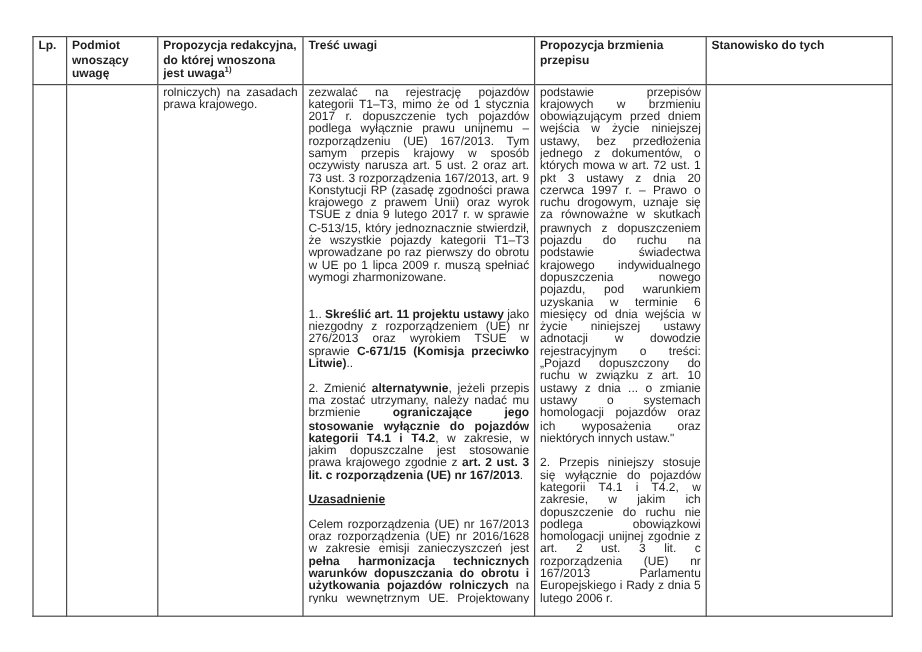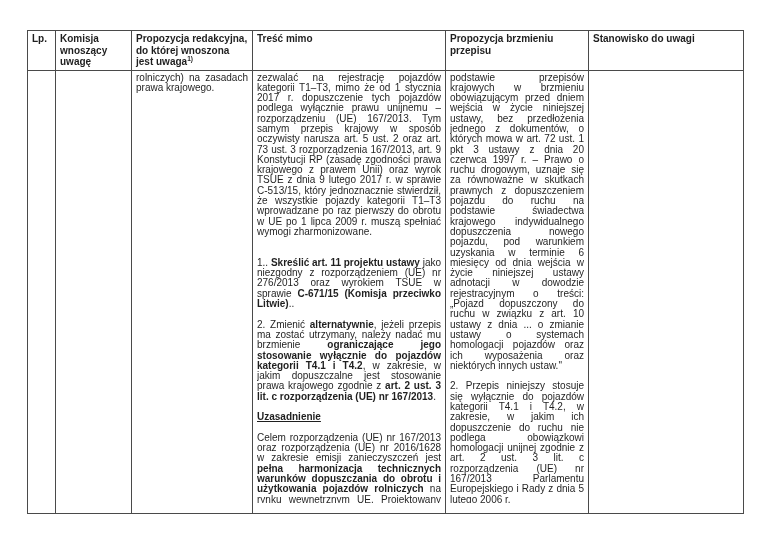--- a/index.html
+++ b/index.html
@@ -63,25 +63,25 @@
       <col style="width:28px">
       <col style="width:76px">
       <col style="width:121px">
       <col style="width:193px">
       <col style="width:143px">
       <col style="width:155px">
     </colgroup>
     <thead>
       <tr>
         <th><span>Lp.</span></th>
-        <th><span>Komisja wnoszący uwagę</span></th>
+        <th><span>Podmiot wnoszący uwagę</span></th>
         <th class="just"><span>Propozycja redakcyjna, do której wnoszona jest uwaga</span><sup>1)</sup></th>
-        <th><span>Treść mimo</span></th>
-        <th><span>Propozycja brzmieniu przepisu</span></th>
-        <th><span>Stanowisko do uwagi</span></th>
+        <th><span>Treść uwagi</span></th>
+        <th><span>Propozycja brzmienia przepisu</span></th>
+        <th><span>Stanowisko do tych</span></th>
       </tr>
     </thead>
     <tbody>
       <tr>
         <td>
             <div class="clip"></div>
           </td>
         <td>
             <div class="clip"></div>
           </td>

